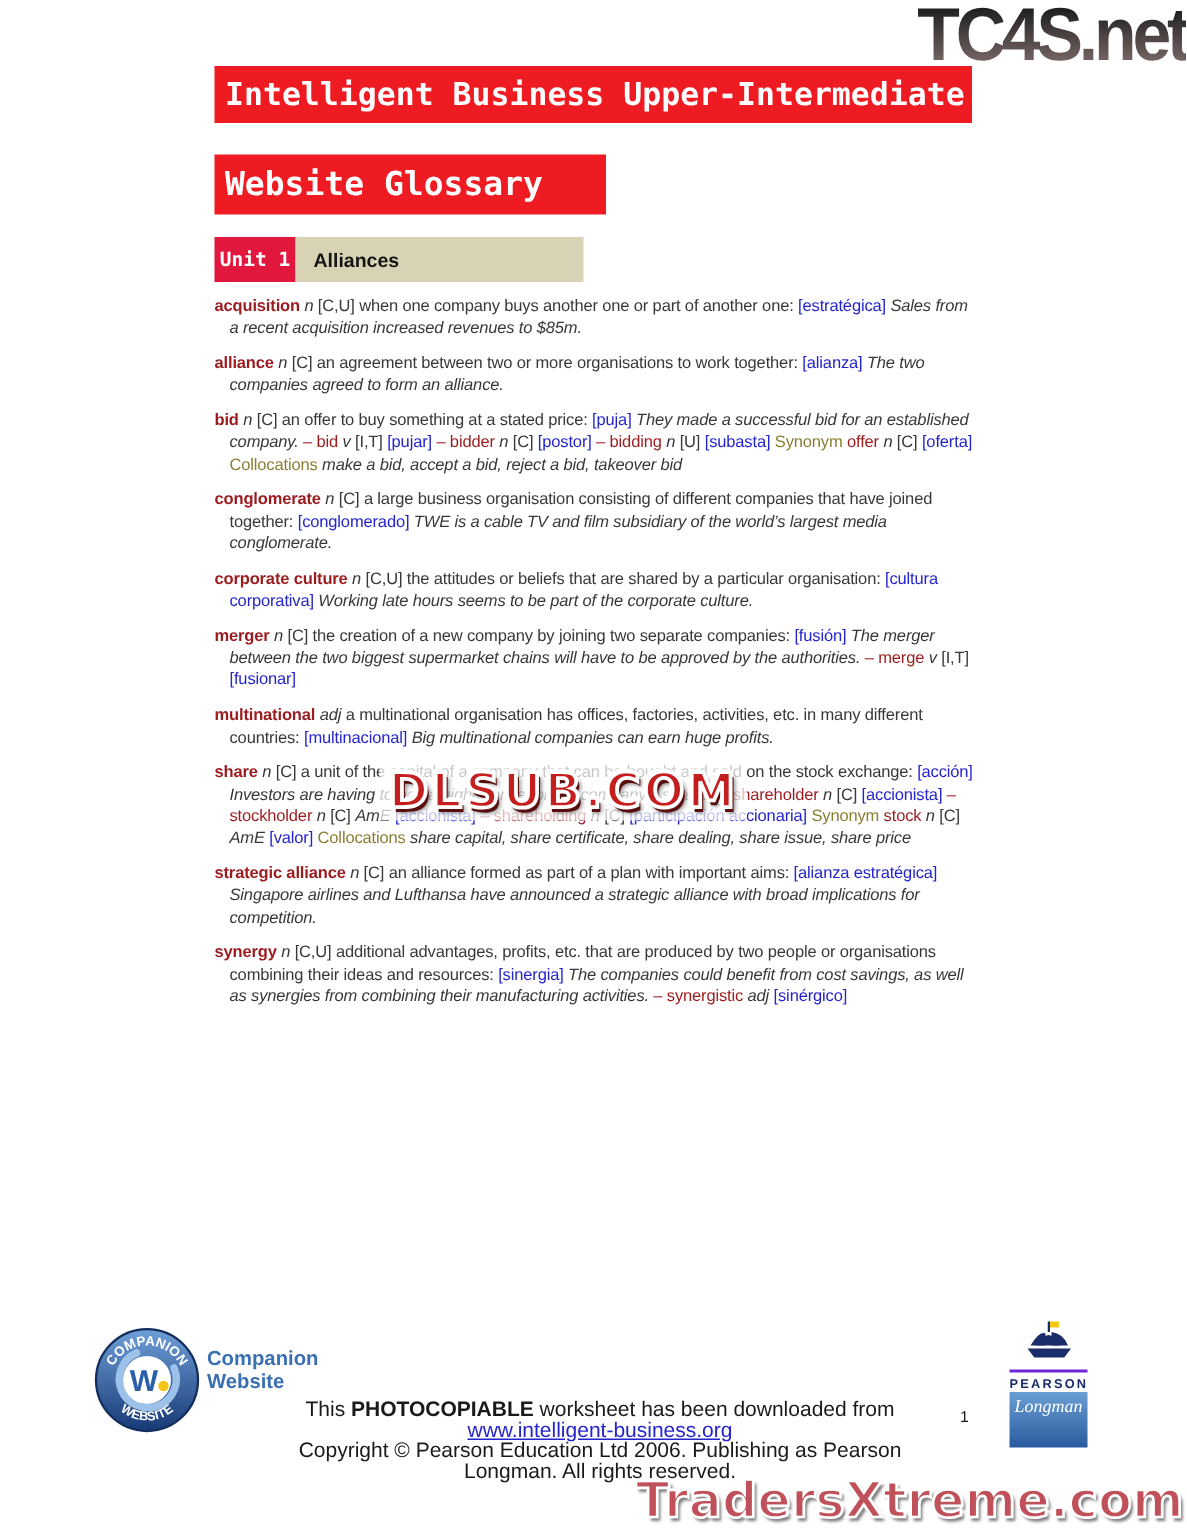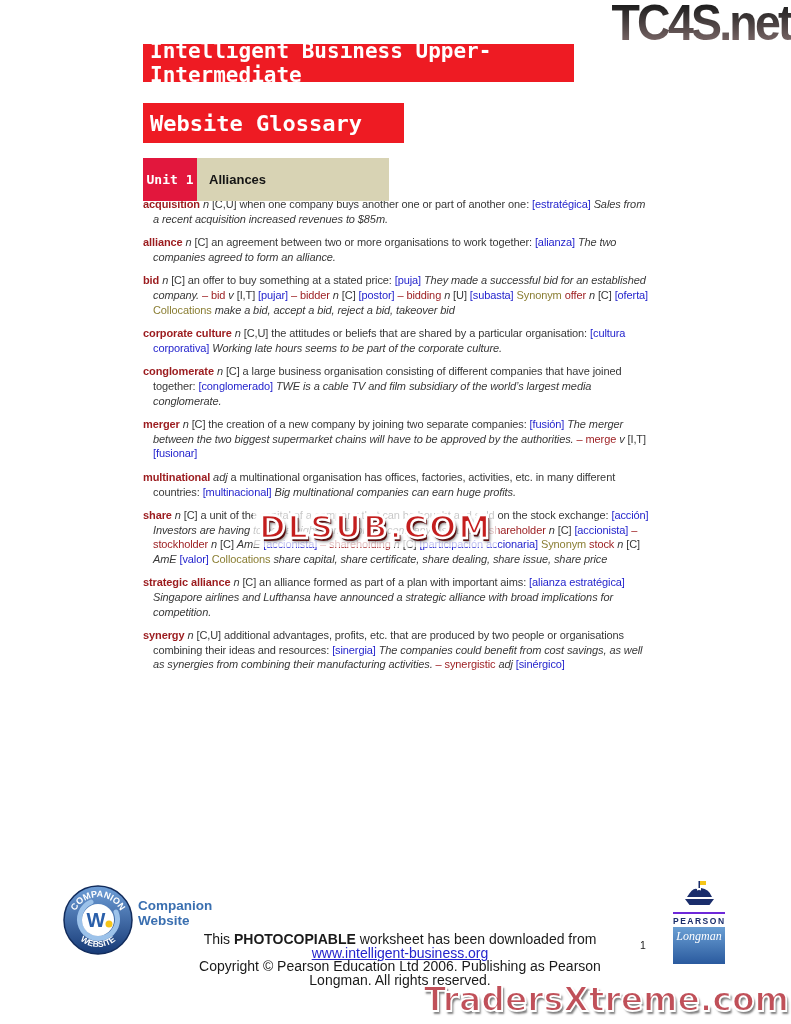--- a/index.html
+++ b/index.html
@@ -32,24 +32,24 @@
     -webkit-text-stroke:1.8px #ffffff;
     text-shadow:2px 3px 2px rgba(60,60,60,0.65), -1px -1px 0 rgba(255,255,255,0.9);
   }
 
   
   .banner {
     position:absolute; background:#ee1b23; color:#ffffff;
     font-family:"DejaVu Sans Mono", monospace; font-weight:bold;
     display:flex; align-items:center; box-sizing:border-box;
   }
-  .banner-title  { left:143px; top:44px;  width:431px; height:38px; font-size:21px; padding-left:7px; }
+  .banner-title  { left:143px; top:44px;  width:505px; height:38px; font-size:21px; padding-left:7px; }
   .banner-glossary { left:143px; top:103px; width:261px; height:40px; font-size:22px; padding-left:7px; }
 
-  .unit-row { position:absolute; left:143px; top:158px; height:43px; display:flex; z-index:2; }
+  .unit-row { position:absolute; left:143px; top:158px; height:30px; display:flex; z-index:2; }
   .unit-label {
     width:54px; background:#e2173d; color:#fff; font-family:"DejaVu Sans Mono", monospace;
     font-weight:bold; font-size:13px; display:flex; align-items:center; justify-content:center;
   }
   .unit-topic {
     width:192px; background:#d8d3b4; color:#141414; font-weight:bold; font-size:13px;
     display:flex; align-items:center; padding-left:12px; box-sizing:border-box;
   }
 
   
@@ -107,22 +107,22 @@
 
 <div class="unit-row">
   <span class="unit-label">Unit 1</span>
   <span class="unit-topic">Alliances</span>
 </div>
 
 <div class="entries">
     <p class="entry"><span class="seg-hw">acquisition</span><span class="seg-pos"> n </span><span class="seg-txt">[C,U] when one company buys another one or part of another one: </span><span class="seg-es">[estratégica]</span><span class="seg-ex"> Sales from a recent acquisition increased revenues to $85m.</span></p>
     <p class="entry"><span class="seg-hw">alliance</span><span class="seg-pos"> n </span><span class="seg-txt">[C] an agreement between two or more organisations to work together: </span><span class="seg-es">[alianza]</span><span class="seg-ex"> The two companies agreed to form an alliance.</span></p>
     <p class="entry"><span class="seg-hw">bid</span><span class="seg-pos"> n </span><span class="seg-txt">[C] an offer to buy something at a stated price: </span><span class="seg-es">[puja]</span><span class="seg-ex"> They made a successful bid for an established company.</span><span class="seg-der"> – bid</span><span class="seg-pos"> v </span><span class="seg-txt">[I,T] </span><span class="seg-es">[pujar]</span><span class="seg-der"> – bidder</span><span class="seg-pos"> n </span><span class="seg-txt">[C] </span><span class="seg-es">[postor]</span><span class="seg-der"> – bidding</span><span class="seg-pos"> n </span><span class="seg-txt">[U] </span><span class="seg-es">[subasta]</span><span class="seg-lab"> Synonym </span><span class="seg-der">offer</span><span class="seg-pos"> n </span><span class="seg-txt">[C] </span><span class="seg-es">[oferta]</span><span class="seg-lab"> Collocations </span><span class="seg-ex">make a bid, accept a bid, reject a bid, takeover bid</span></p>
+    <p class="entry"><span class="seg-hw">conglomerate</span><span class="seg-pos"> n </span><span class="seg-txt">[C] a large business organisation consisting of different companies that have joined together: </span><span class="seg-es">[conglomerado]</span><span class="seg-ex"> TWE is a cable TV and film subsidiary of the world’s largest media conglomerate.</span></p>
     <p class="entry"><span class="seg-hw">corporate culture</span><span class="seg-pos"> n </span><span class="seg-txt">[C,U] the attitudes or beliefs that are shared by a particular organisation: </span><span class="seg-es">[cultura corporativa]</span><span class="seg-ex"> Working late hours seems to be part of the corporate culture.</span></p>
-    <p class="entry"><span class="seg-hw">conglomerate</span><span class="seg-pos"> n </span><span class="seg-txt">[C] a large business organisation consisting of different companies that have joined together: </span><span class="seg-es">[conglomerado]</span><span class="seg-ex"> TWE is a cable TV and film subsidiary of the world’s largest media conglomerate.</span></p>
     <p class="entry"><span class="seg-hw">merger</span><span class="seg-pos"> n </span><span class="seg-txt">[C] the creation of a new company by joining two separate companies: </span><span class="seg-es">[fusión]</span><span class="seg-ex"> The merger between the two biggest supermarket chains will have to be approved by the authorities.</span><span class="seg-der"> – merge</span><span class="seg-pos"> v </span><span class="seg-txt">[I,T] </span><span class="seg-es">[fusionar]</span></p>
     <p class="entry"><span class="seg-hw">multinational</span><span class="seg-pos"> adj </span><span class="seg-txt">a multinational organisation has offices, factories, activities, etc. in many different countries: </span><span class="seg-es">[multinacional]</span><span class="seg-ex"> Big multinational companies can earn huge profits.</span></p>
     <p class="entry"><span class="seg-hw">share</span><span class="seg-pos"> n </span><span class="seg-txt">[C] a unit of the capital of a company that can be bought and sold on the stock exchange: </span><span class="seg-es">[acción]</span><span class="seg-ex"> Investors are having to pay a higher price for the company’s shares.</span><span class="seg-der"> – shareholder</span><span class="seg-pos"> n </span><span class="seg-txt">[C] </span><span class="seg-es">[accionista]</span><span class="seg-der"> – stockholder</span><span class="seg-pos"> n </span><span class="seg-txt">[C] </span><span class="seg-pos">AmE </span><span class="seg-es">[accionista]</span><span class="seg-der"> – shareholding</span><span class="seg-pos"> n </span><span class="seg-txt">[C] </span><span class="seg-es">[participación accionaria]</span><span class="seg-lab"> Synonym </span><span class="seg-der">stock</span><span class="seg-pos"> n </span><span class="seg-txt">[C] </span><span class="seg-pos">AmE </span><span class="seg-es">[valor]</span><span class="seg-lab"> Collocations </span><span class="seg-ex">share capital, share certificate, share dealing, share issue, share price</span></p>
     <p class="entry"><span class="seg-hw">strategic alliance</span><span class="seg-pos"> n </span><span class="seg-txt">[C] an alliance formed as part of a plan with important aims: </span><span class="seg-es">[alianza estratégica]</span><span class="seg-ex"> Singapore airlines and Lufthansa have announced a strategic alliance with broad implications for competition.</span></p>
     <p class="entry"><span class="seg-hw">synergy</span><span class="seg-pos"> n </span><span class="seg-txt">[C,U] additional advantages, profits, etc. that are produced by two people or organisations combining their ideas and resources: </span><span class="seg-es">[sinergia]</span><span class="seg-ex"> The companies could benefit from cost savings, as well as synergies from combining their manufacturing activities.</span><span class="seg-der"> – synergistic</span><span class="seg-pos"> adj </span><span class="seg-es">[sinérgico]</span></p>
   </div>
 
 <div class="companion">
   <svg width="72" height="72" viewBox="0 0 72 72">
     <defs>

